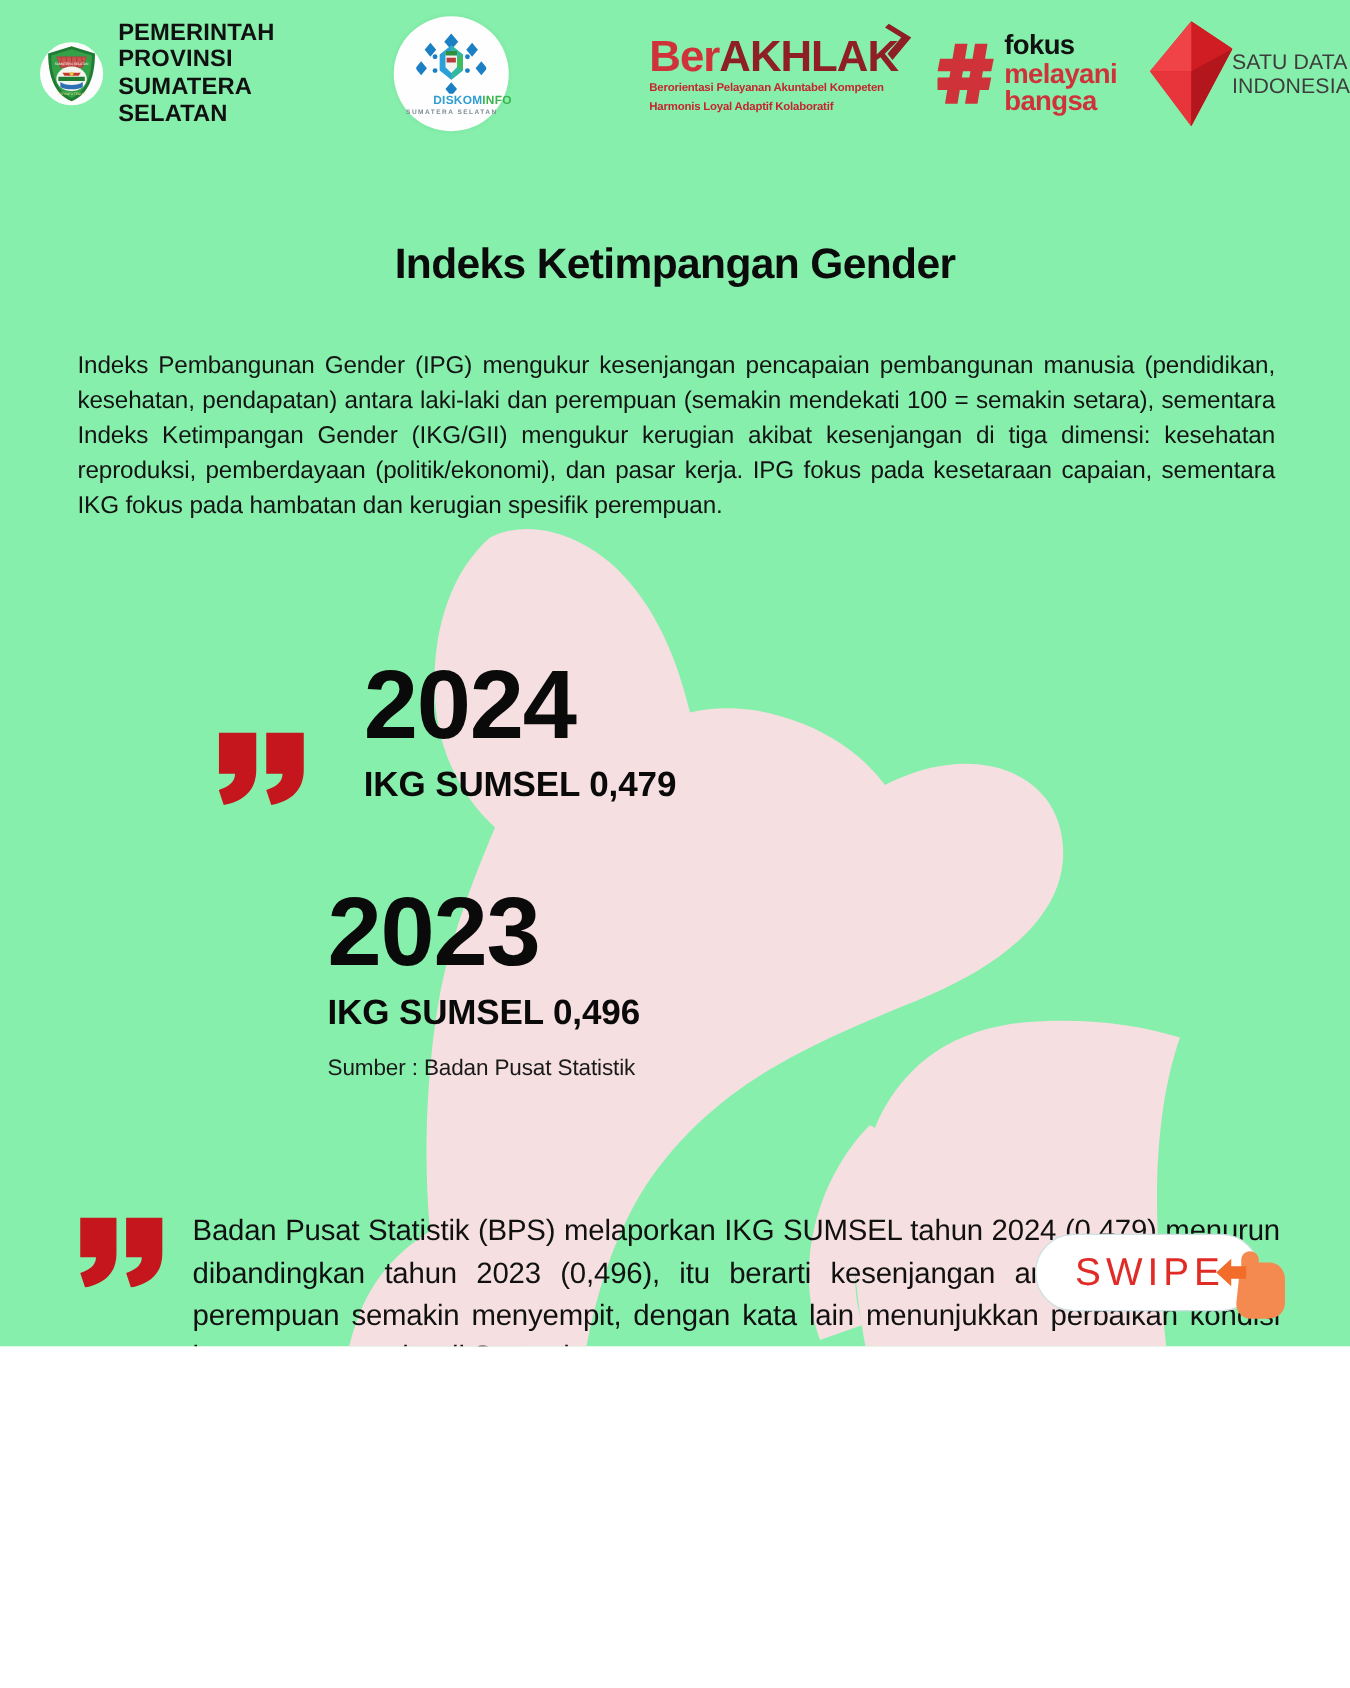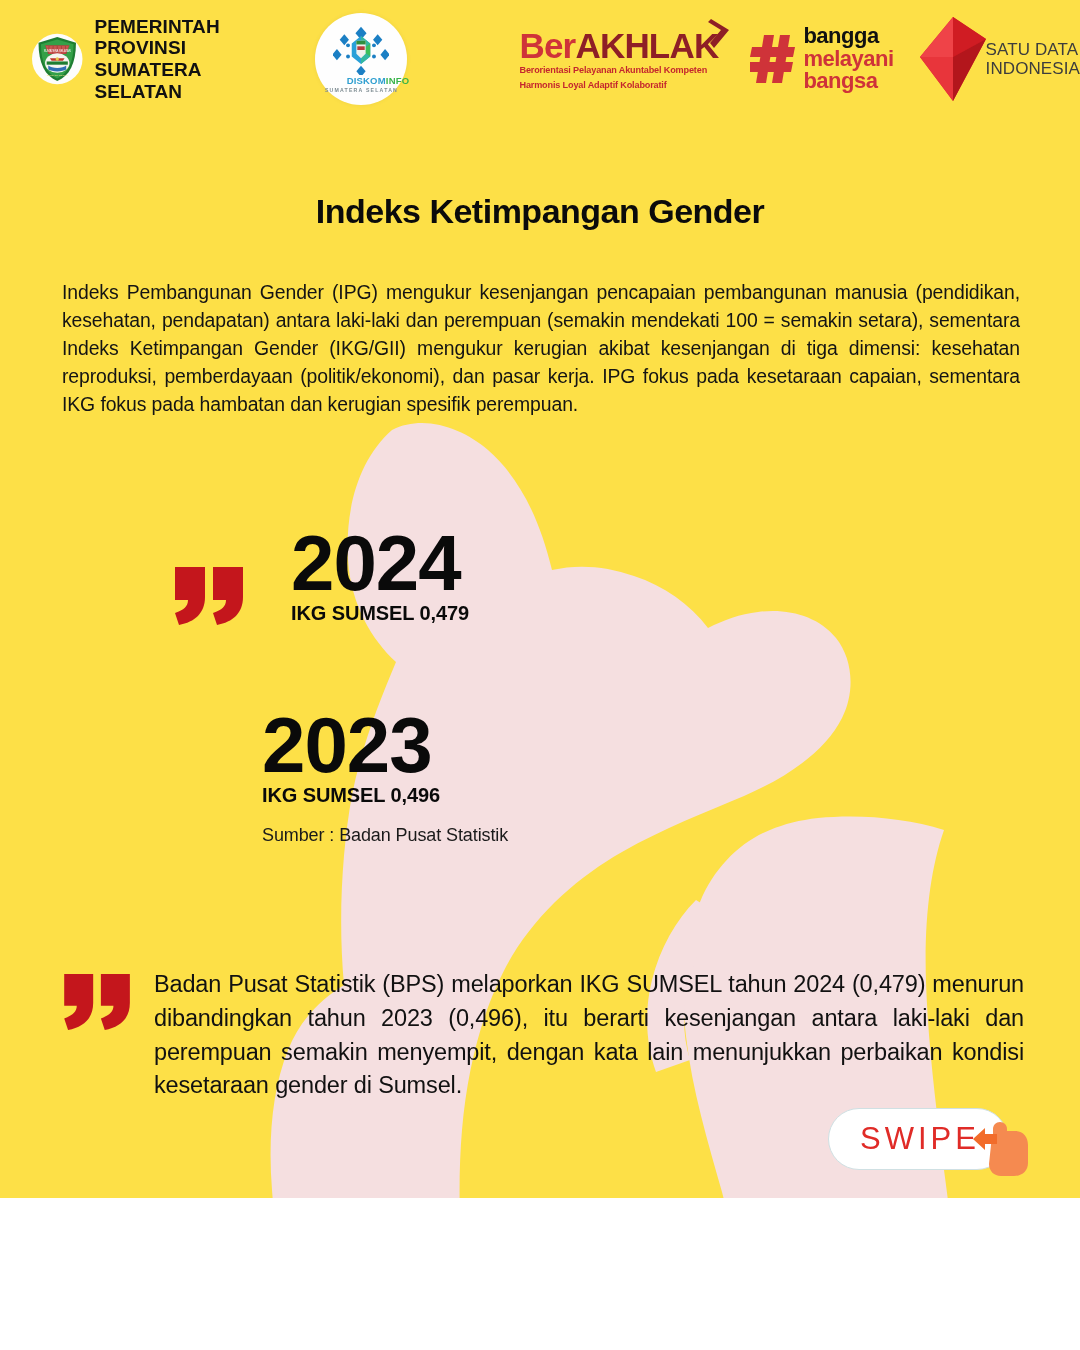--- a/index.html
+++ b/index.html
@@ -8,22 +8,22 @@
     width: 1080px;
     height: 1350px;
     background: #ffffff;
     font-family: "Liberation Sans", sans-serif;
     overflow: hidden;
   }
 
   .canvas {
     position: relative;
     width: 1080px;
-    height: 1198px;
-    background: #fde047;
+    height: 1077px;
+    background: #86efac;
     overflow: hidden;
   }
 
   
   .silhouette {
     position: absolute;
     left: 0;
     top: 400px;
     width: 1080px;
     height: 950px;
@@ -213,25 +213,25 @@
   }
 
   .stat-year {
     font-size: 78px;
     font-weight: bold;
     color: #0a0a0a;
     line-height: 0.92;
     letter-spacing: -1px;
   }
   .stat-line {
-    font-size: 20px;
+    font-size: 28px;
     font-weight: bold;
     color: #0a0a0a;
     letter-spacing: -0.1px;
-    margin-top: 2px;
+    margin-top: 12px;
   }
   .stat-source {
     font-size: 18px;
     color: #1a1a1a;
     margin-top: 18px;
     letter-spacing: -0.1px;
   }
 
   .year-row {
     display: flex;
@@ -410,21 +410,21 @@
     <div class="bangga">
       <svg width="46" height="52" viewBox="0 0 46 52">
         <g fill="#cf3339">
           <path d="M14 2 L24 2 L16 50 L6 50 Z"></path>
           <path d="M30 2 L40 2 L32 50 L22 50 Z"></path>
           <path d="M2 14 L45 14 L43 24 L0 24 Z"></path>
           <path d="M0 29 L43 29 L41 39 L-2 39 Z"></path>
         </g>
       </svg>
       <div class="bmb-words">
-        <div class="l1">bangga</div>
+        <div class="l1">fokus</div>
         <div class="l2">melayani</div>
         <div class="l3">bangsa</div>
       </div>
     </div>
 
     <div class="satudata">
       <svg width="66" height="84" viewBox="0 0 66 84">
         <path d="M33 0 L66 22 L33 84 L0 40 Z" fill="#e02027"></path>
         <path d="M33 0 L66 22 L33 40 Z" fill="#d01c23"></path>
         <path d="M0 40 L33 40 L33 84 Z" fill="#e8353b"></path>

